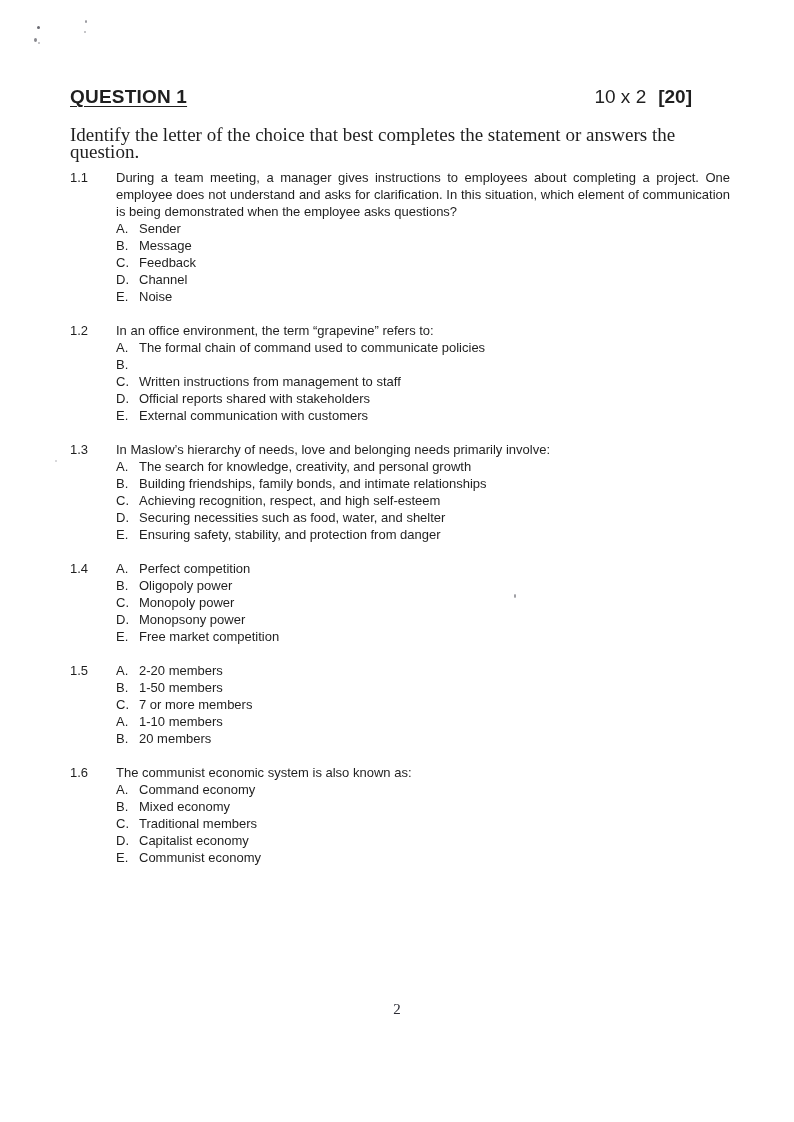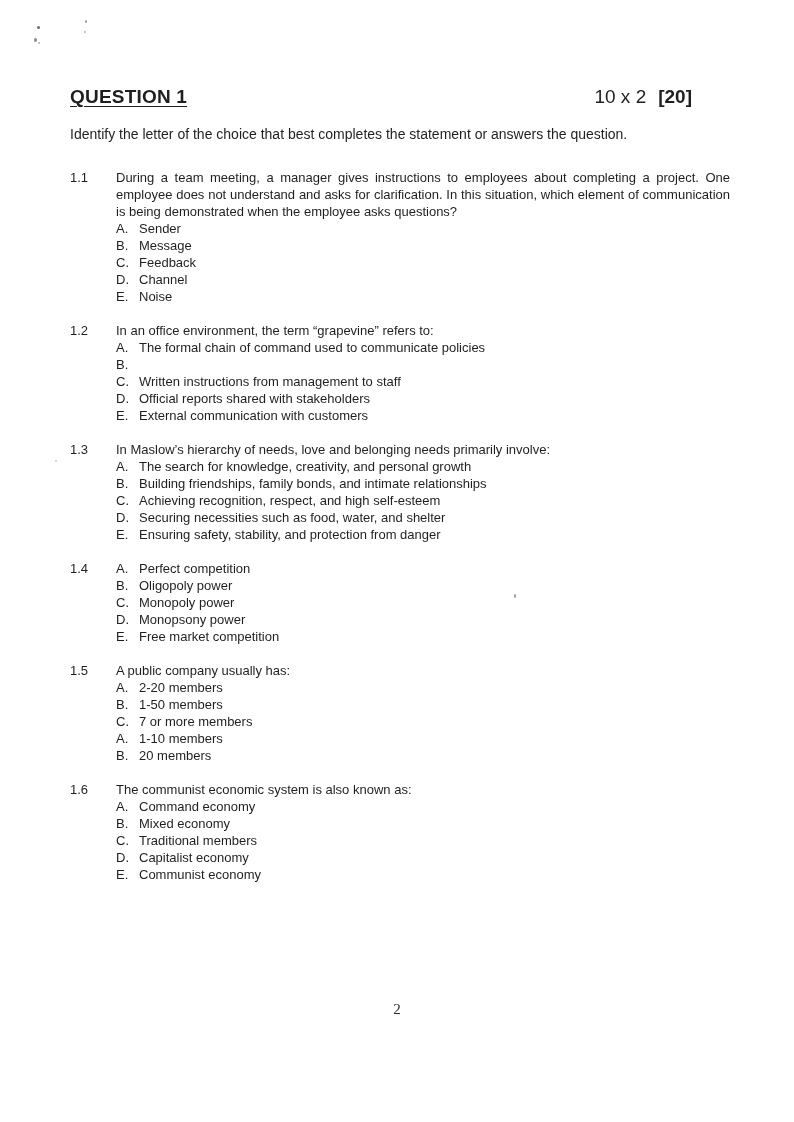--- a/index.html
+++ b/index.html
@@ -26,24 +26,25 @@
   .title {
     font-weight: bold;
     text-decoration: underline;
     text-underline-offset: 3px;
     letter-spacing: 0.2px;
   }
   .marks { margin-right: 38px; white-space: nowrap; }
   .marks .total { font-weight: bold; margin-left: 12px; }
   .instruction {
     margin: 21px 0 0 0;
-    font-size: 14px;
+    font-size: 19px;
     line-height: 17px;
-  }
-  #questions { margin-top: 26px; }
+    font-family: Liberation Serif, serif;
+  }
+  #questions { margin-top: 9px; }
   .question {
     display: flex;
     font-size: 13px;
     line-height: 17px;
     margin-bottom: 17px;
   }
   .qnum { width: 46px; flex: none; }
   .qbody { flex: 1; min-width: 0; }
   .stem { text-align: justify; }
   .option { display: flex; }
@@ -209,21 +210,20 @@
     <span class="letter">E.</span>
     <span class="text">Free market competition</span>
   </div>
 </div>
     </div>
   </div>
 
   <div class="question">
     <div class="qnum">1.5</div>
     <div class="qbody">
-      <div class="stem">A public company usually has:</div>
       <div class="options">
   <div class="option">
     <span class="letter">A.</span>
     <span class="text">2-20 members</span>
   </div>
 
   <div class="option">
     <span class="letter">B.</span>
     <span class="text">1-50 members</span>
   </div>

